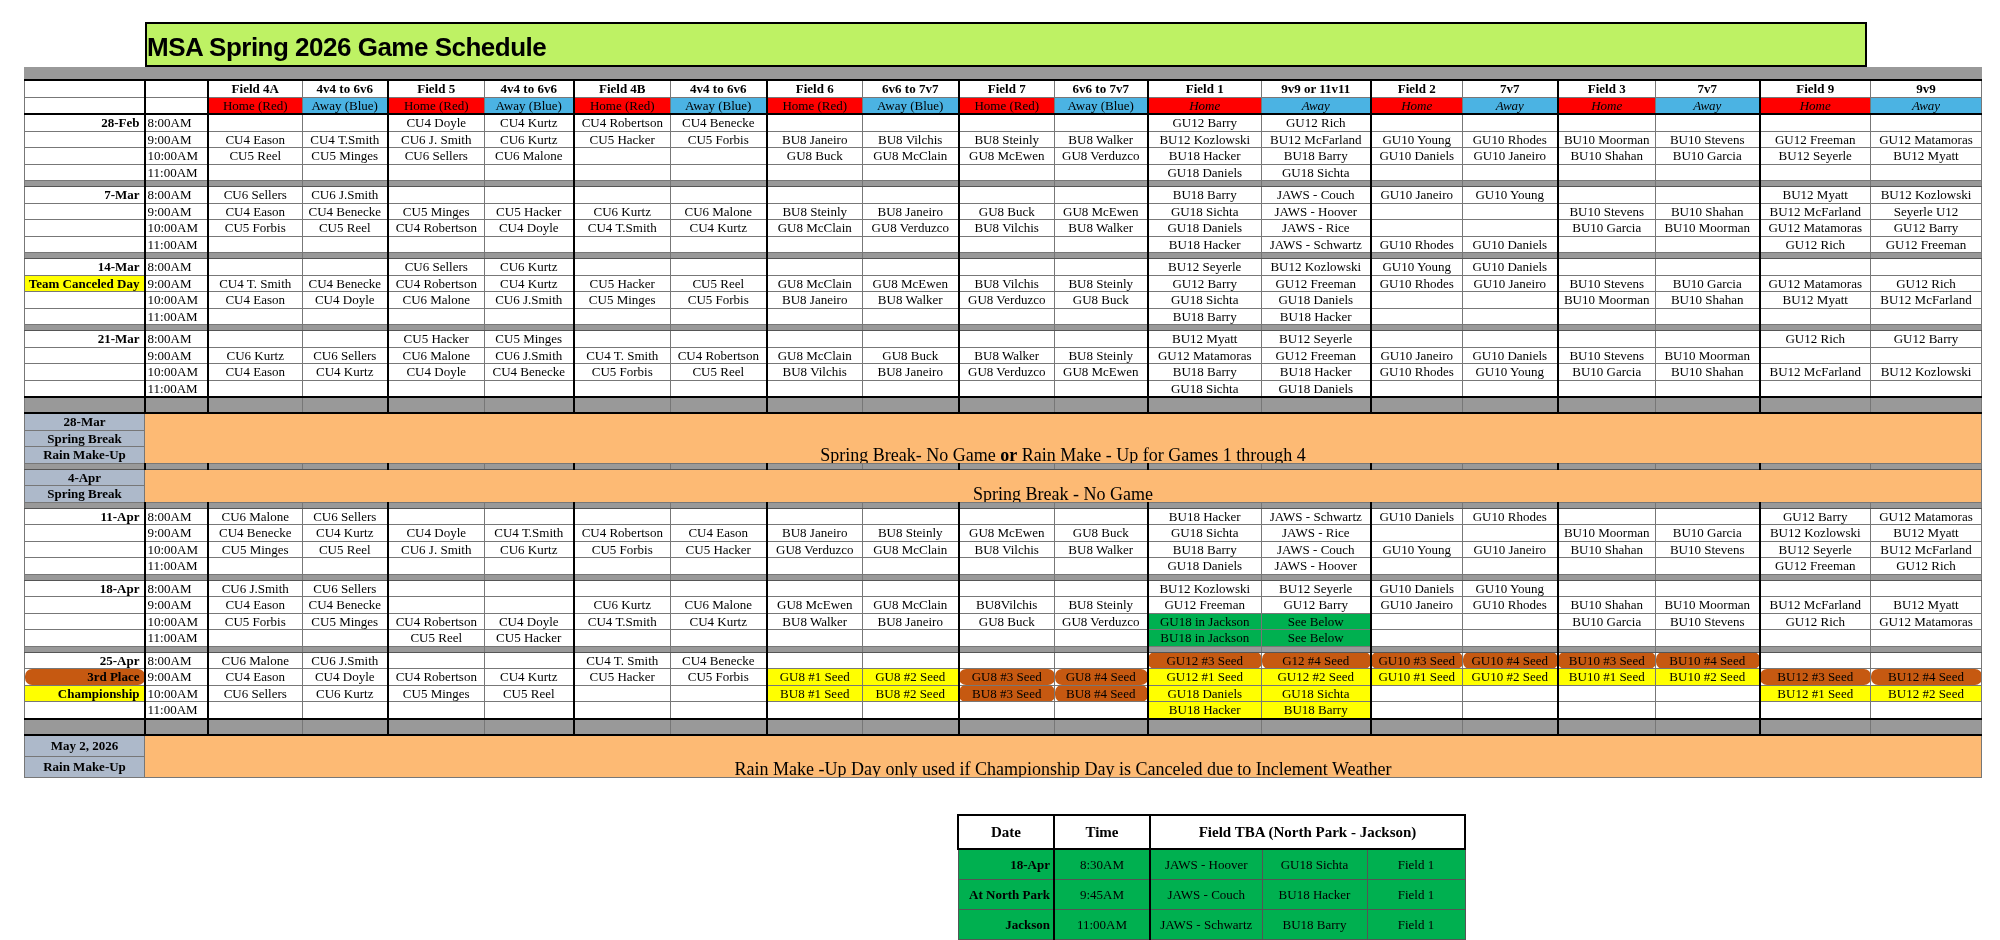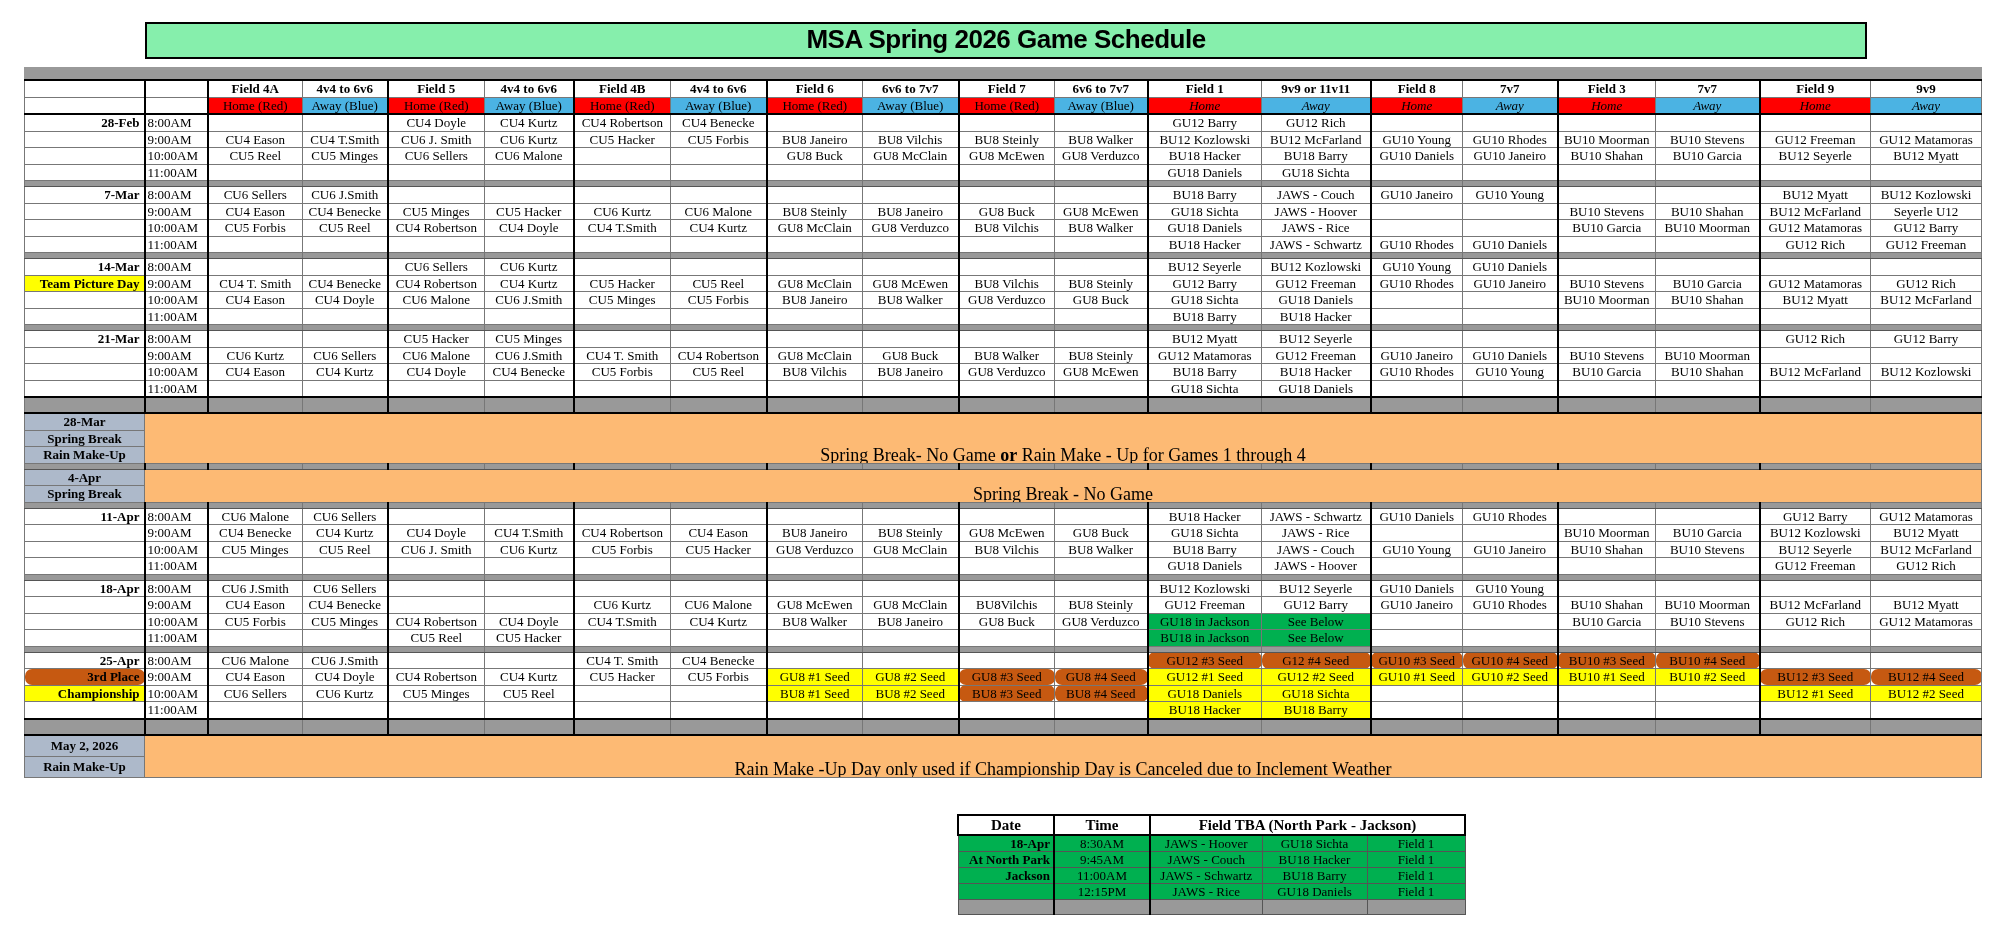--- a/index.html
+++ b/index.html
@@ -1,20 +1,20 @@
 <!DOCTYPE html>
 <html><head>
 <meta charset="utf-8">
 <style>
   html, body { margin:0; padding:0; background:#ffffff; }
   body { width:2000px; height:940px; position:relative; overflow:hidden;
          font-family:"Liberation Serif", "DejaVu Serif", serif; color:#000; }
-  .title-box { position:absolute; left:145px; top:22px; width:1722px; height:37px;
-               border:2px solid #000; box-sizing:border-box; background:#86efac;
-               display:flex; align-items:flex-end; justify-content:center; }
+  .title-box { position:absolute; left:145px; top:22px; width:1722px; height:45px;
+               border:2px solid #000; box-sizing:border-box; background:#bef264;
+               display:flex; align-items:flex-end; justify-content:flex-start; }
   .title-box span { font-family:"Liberation Sans", "DejaVu Sans", sans-serif; font-weight:bold;
                     font-size:26px; letter-spacing:-0.5px; padding-bottom:2px; }
   .top-bar { position:absolute; left:24px; top:67px; width:1958px; height:12px; background:#999; }
   table.sched { position:absolute; left:24px; top:79px; border-collapse:collapse; table-layout:fixed;
                 width:1957px; font-size:13px; }
   table.sched td { border:1px solid #777; height:15.5px; padding:0 2px; text-align:center;
                    white-space:nowrap; overflow:hidden; line-height:15px; }
   table.sched td.date { text-align:right; font-weight:bold; border-right:2px solid #000; padding-right:4px; }
   table.sched td.time { text-align:right; border-right:2px solid #000; padding-right:18px; }
   table.sched td.fb { border-right:2px solid #000; }
@@ -25,21 +25,21 @@
   .ital { font-style:italic; }
   tr.sep td { background:#999; height:5px; padding:0; border-top:1px solid #555; border-bottom:1px solid #555; line-height:4px; font-size:1px; }
   tr.sep-tall td { background:#999; height:14px; padding:0; border-top:2px solid #000; border-bottom:2px solid #000; font-size:1px; }
   .yellow { background:#ffff00; }
   .orange { background:#c65911;border-radius:7px; }
   .green { background:#00b050; }
   .banner { background:#fdba74; font-size:18px; vertical-align:bottom; text-align:center; border:1px solid #777; }
   .sb-label { background:#adb9ca; font-weight:bold; text-align:right; border-right:2px solid #000; }
   .tba { position:absolute; left:957px; top:814px; border-collapse:collapse; table-layout:fixed;
          width:507px; font-size:13px; }
-  .tba td { border:1px solid #555; height:15px; padding:0 3px; text-align:center; line-height:15px; white-space:nowrap; }
+  .tba td { border:1px solid #555; height:15px; padding:7px 3px; text-align:center; line-height:15px; white-space:nowrap; }
   .tba tr.th td { background:#fff; font-weight:bold; font-size:15px; border:2px solid #000; height:18px; }
   .tba td.bl { border-right:2px solid #000; }
   .tba td.dl { text-align:right; font-weight:bold; }
   .tba tr.foot td { background:#999; height:14px; }
 </style>
 </head>
 <body>
 
 <div class="title-box">
   <span>MSA Spring 2026 Game Schedule</span>
@@ -78,21 +78,21 @@
         <td>Field 5</td>
         <td class="fb">4v4 to 6v6</td>
         <td>Field  4B</td>
         <td class="fb">4v4 to 6v6</td>
         <td>Field 6</td>
         <td class="fb">6v6 to 7v7</td>
         <td>Field 7</td>
         <td class="fb">6v6 to 7v7</td>
         <td>Field 1</td>
         <td class="fb">9v9 or 11v11</td>
-        <td>Field 8</td>
+        <td>Field 2</td>
         <td class="fb">7v7</td>
         <td>Field 3</td>
         <td class="fb">7v7</td>
         <td>Field 9</td>
         <td class="">9v9</td>
       </tr>
       <tr class="sub">
         <td class="fb"></td>
         <td class="fb"></td>
         <td class="home">Home (Red)</td>
@@ -350,21 +350,21 @@
         <td class="">BU12 Seyerle</td>
         <td class="fb">BU12 Kozlowski</td>
         <td class="">GU10 Young</td>
         <td class="fb">GU10 Daniels</td>
         <td class=""></td>
         <td class="fb"></td>
         <td class=""></td>
         <td class=""></td>
       </tr>
       <tr>
-        <td class="date yellow">Team Picture Day</td>
+        <td class="date yellow">Team Canceled Day</td>
         <td class="time">9:00AM</td>
         <td class="">CU4 T. Smith</td>
         <td class="fb">CU4 Benecke</td>
         <td class="">CU4 Robertson</td>
         <td class="fb">CU4 Kurtz</td>
         <td class="">CU5 Hacker</td>
         <td class="fb">CU5 Reel</td>
         <td class="">GU8 McClain</td>
         <td class="fb">GU8 McEwen</td>
         <td class="">BU8 Vilchis</td>

